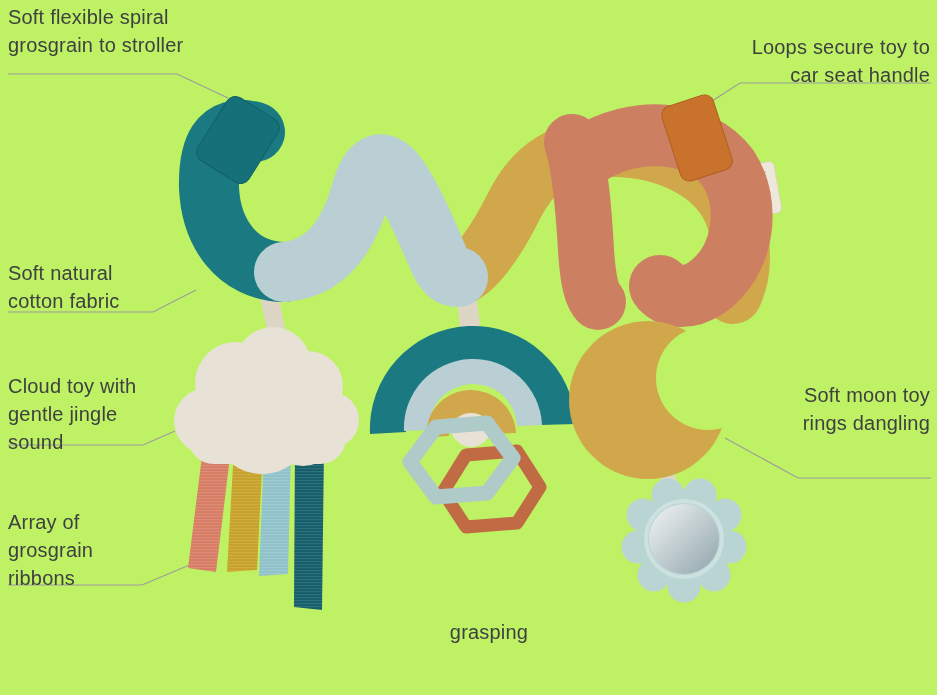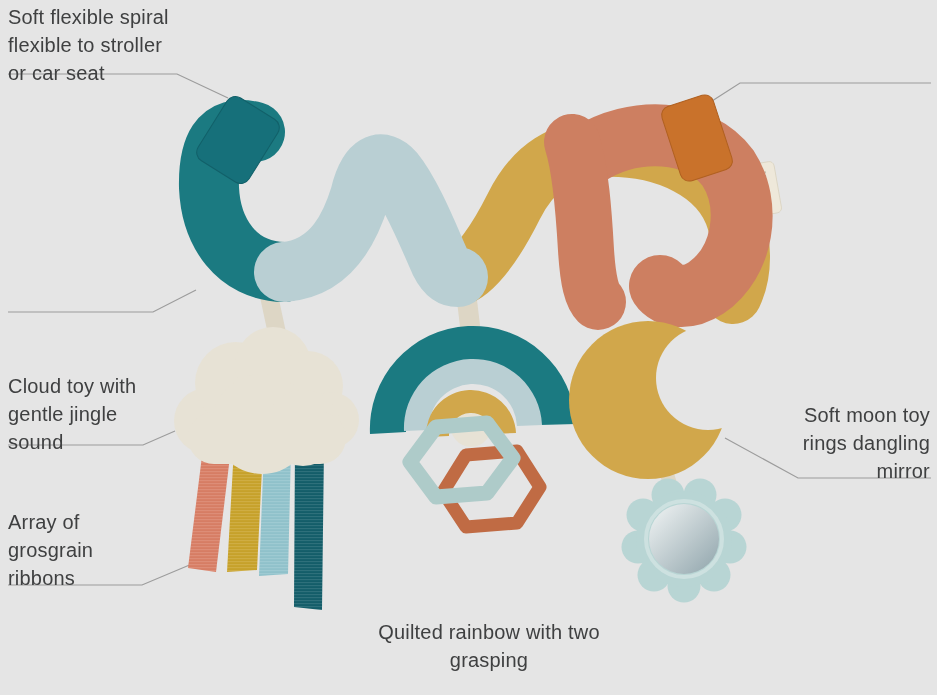--- a/index.html
+++ b/index.html
@@ -1,39 +1,39 @@
 <!DOCTYPE html>
 <html><head>
 <meta charset="utf-8">
 <style>
   html,body{margin:0;padding:0;background:#ffffff;}
   #stage{
     position:relative;
     width:937px;height:695px;
-    background:#e5e5e5;
+    background:#bef264;
     font-family:"Liberation Sans", sans-serif;
     overflow:hidden;
   }
   #art{position:absolute;left:0;top:0;width:937px;height:695px;}
   .callout{
     position:absolute;
     font-size:20px;
     line-height:28px;
     color:#3f4041;
     letter-spacing:.2px;
     white-space:nowrap;
   }
   .callout .ln{display:block;}
   .align-right{text-align:right;}
   #c-spiral{left:8px;top:3px;}
   #c-loops{right:7px;top:33px;}
   #c-fabric{left:8px;top:259px;}
   #c-cloud{left:8px;top:372px;}
   #c-ribbons{left:8px;top:508px;}
-  #c-moon{right:7px;top:401px;}
+  #c-moon{right:7px;top:381px;}
   #c-caption{left:489px;top:618px;transform:translateX(-50%);text-align:center;}
 </style>
 </head>
 <body>
 
 <div id="stage">
 
   <svg id="art" viewBox="0 0 937 695">
     <defs>
       <pattern id="ribs" width="4" height="3" patternUnits="userSpaceOnUse">
@@ -134,44 +134,47 @@
       </g>
       <circle cx="684" cy="539" r="38" fill="none" stroke-width="4" stroke="#cde1e0"></circle>
       <circle cx="684" cy="539" r="35" fill="url(#mg)"></circle>
     </g>
 
     <rect x="540" y="300" width="220" height="200" mask="url(#moonmask)" fill="#d1a74b"></rect>
   </svg>
 
   <div class="callout" id="c-spiral">
     <span class="ln">Soft flexible spiral</span>
-    <span class="ln">flexible to stroller</span>
-    <span class="ln">or car seat</span>
+    <span class="ln">grosgrain to stroller</span>
   </div>
 
+  <div class="callout align-right" id="c-loops">
+    <span class="ln">Loops secure toy to</span>
+    <span class="ln">car seat handle</span>
+  </div>
 
   <div class="callout" id="c-fabric">
+    <span class="ln">Soft natural</span>
+    <span class="ln">cotton fabric</span>
   </div>
 
   <div class="callout" id="c-ribbons">
     <span class="ln">Array of</span>
     <span class="ln">grosgrain</span>
     <span class="ln">ribbons</span>
   </div>
 
   <div class="callout" id="c-cloud">
     <span class="ln">Cloud toy with</span>
     <span class="ln">gentle jingle</span>
     <span class="ln">sound</span>
   </div>
 
   <div class="callout align-right" id="c-moon">
     <span class="ln">Soft moon toy</span>
     <span class="ln">rings dangling</span>
-    <span class="ln">mirror</span>
   </div>
 
   <div class="callout" id="c-caption">
-    <span class="ln">Quilted rainbow with two</span>
     <span class="ln">grasping</span>
   </div>
 
 </div>
 
 </body></html>

